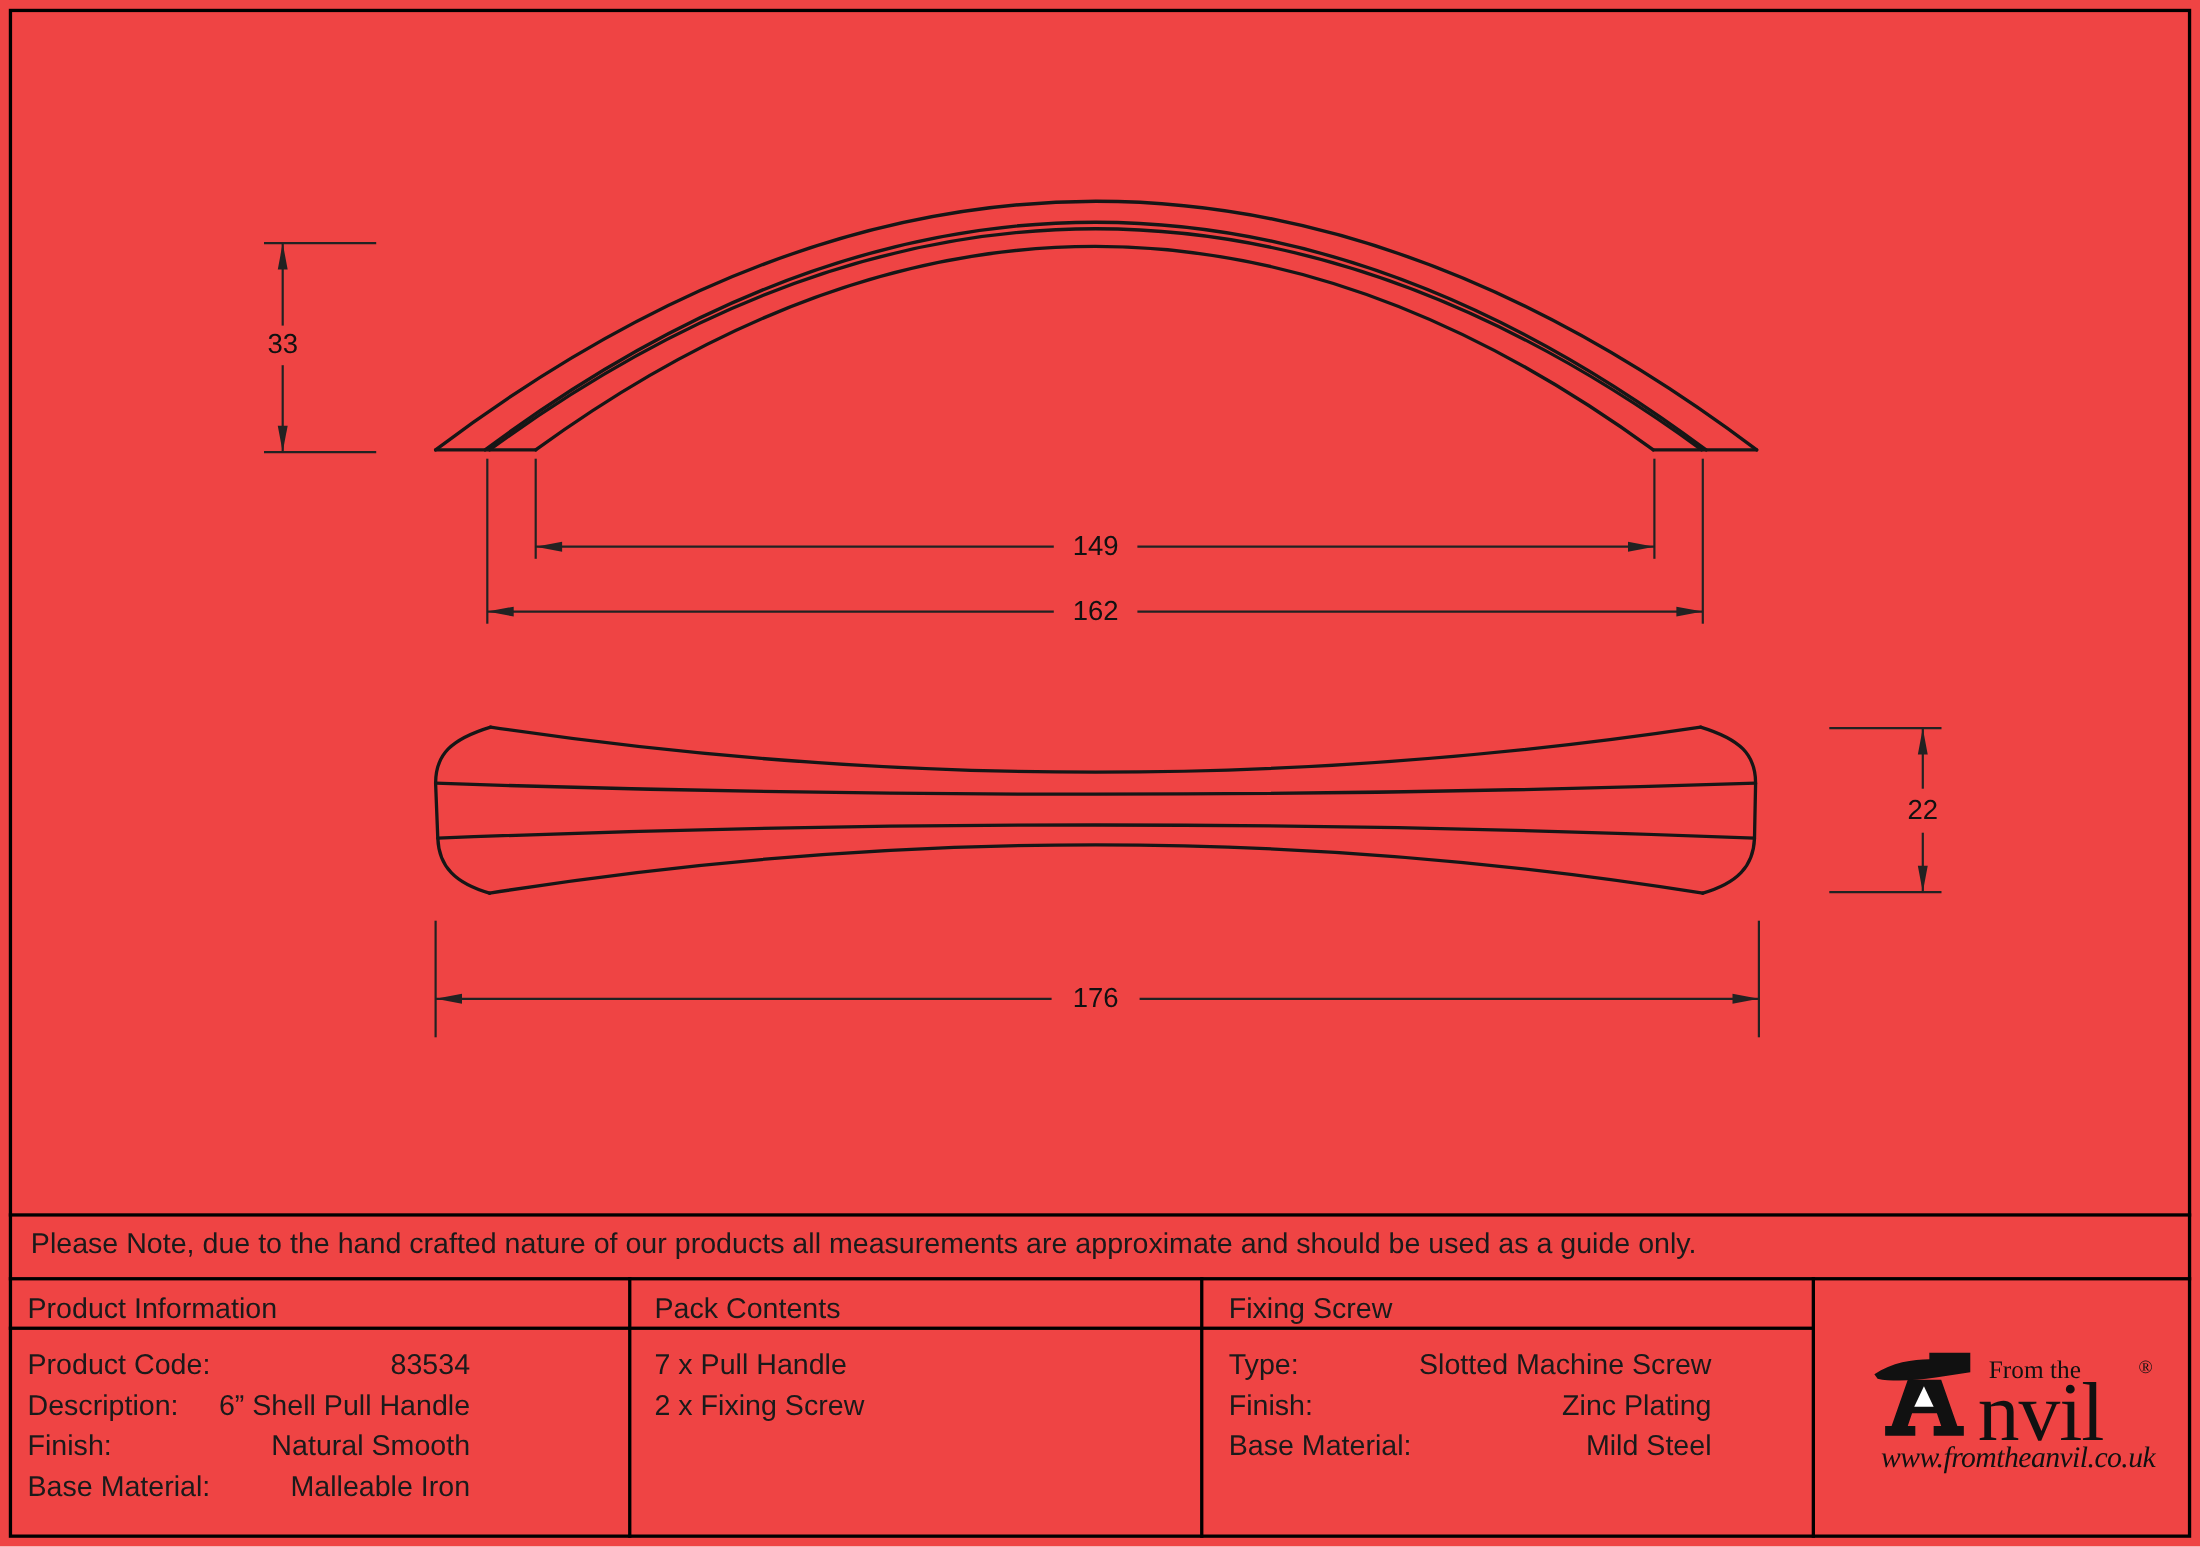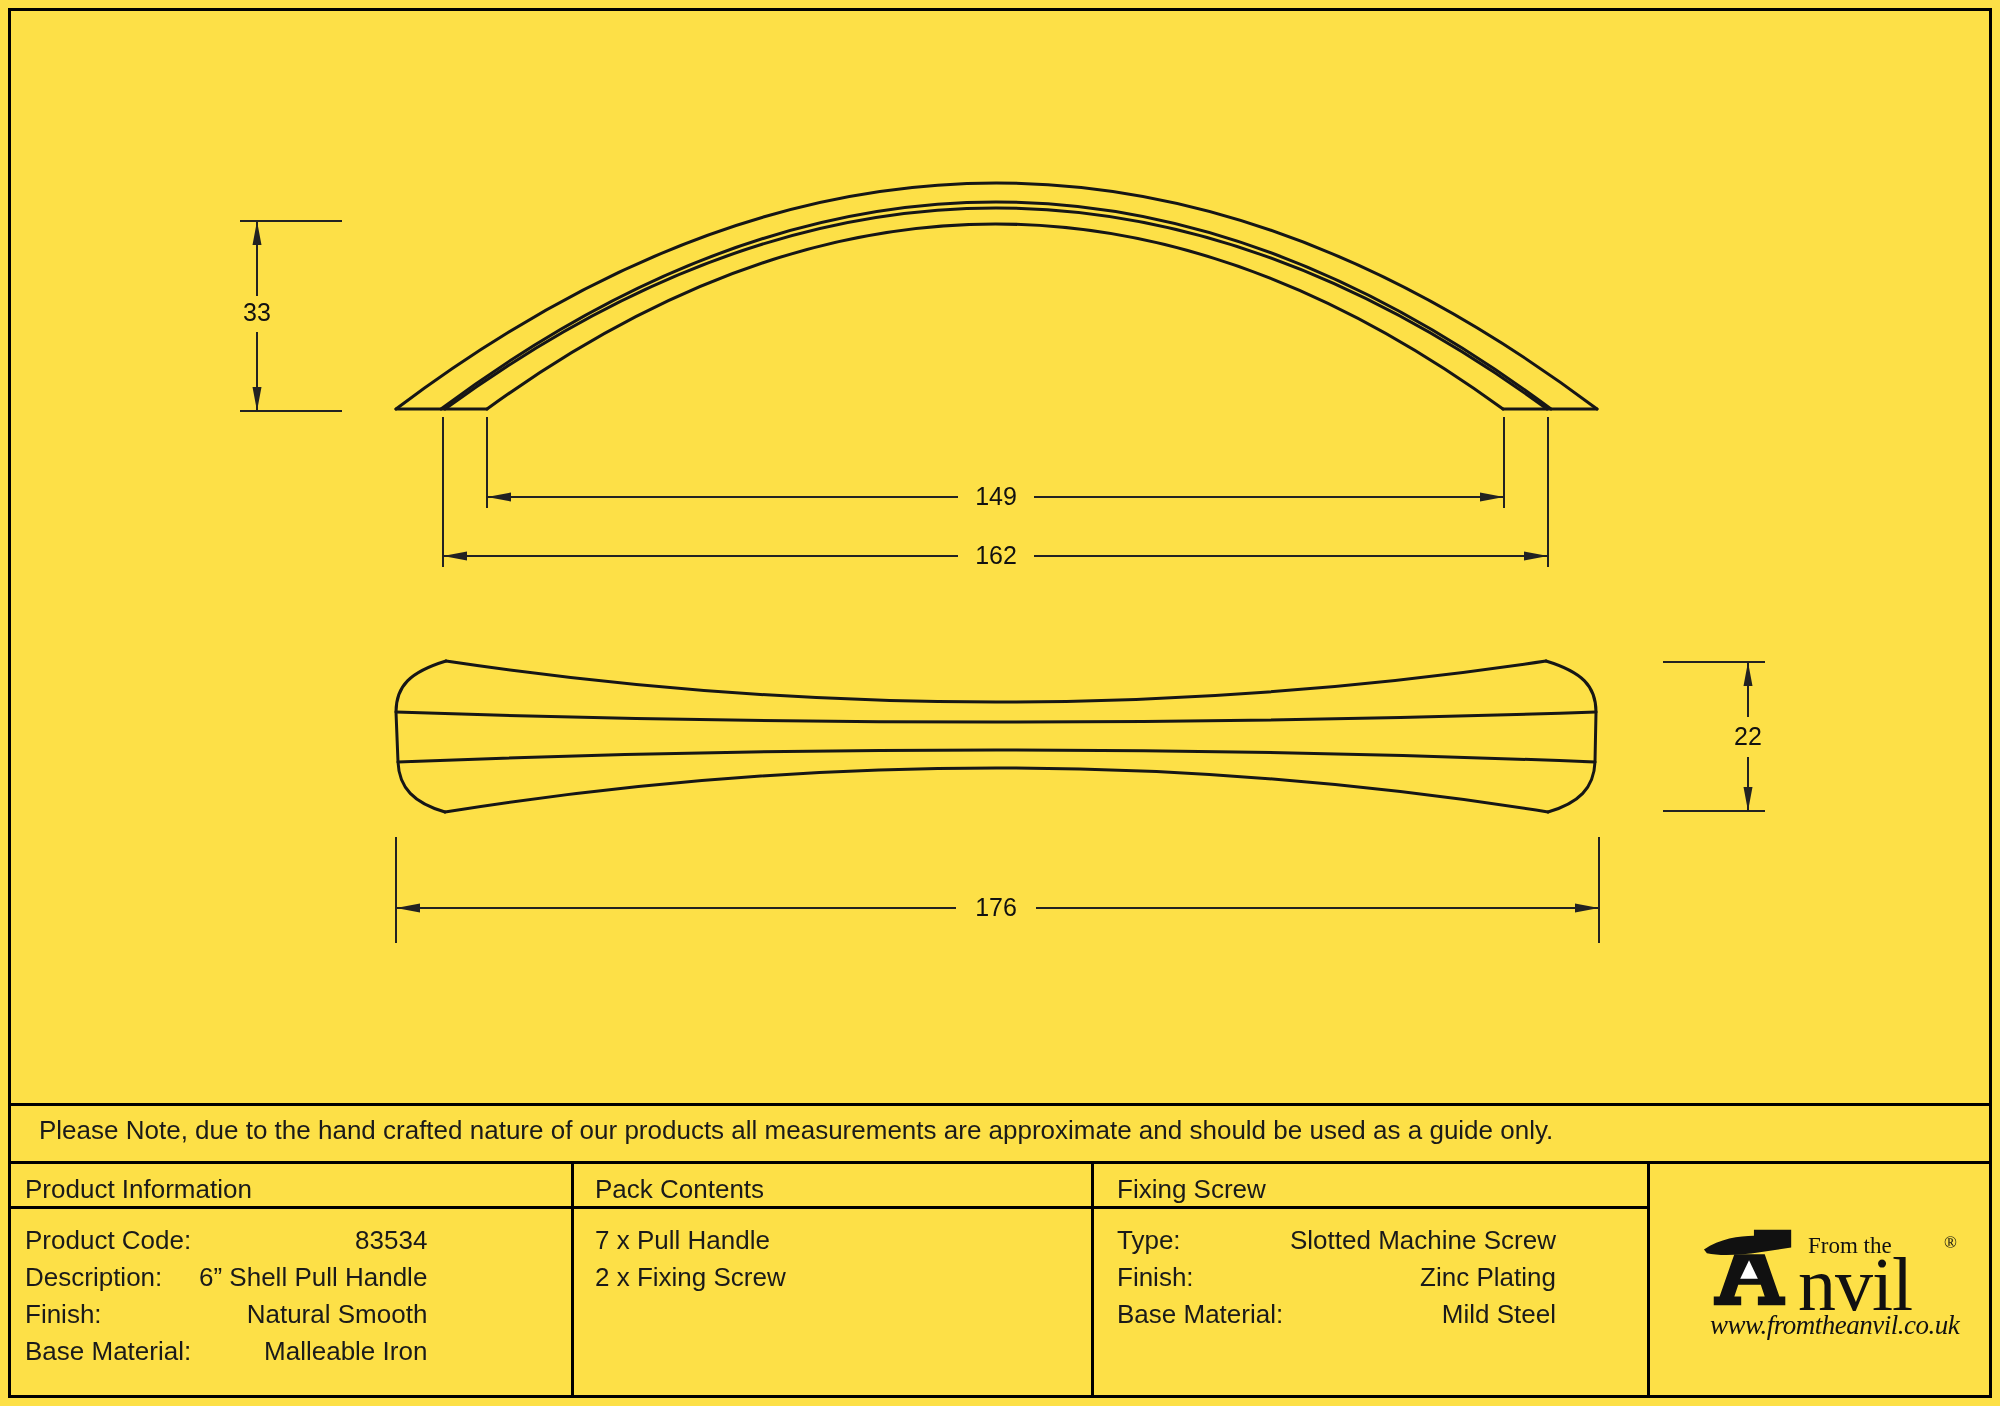--- a/index.html
+++ b/index.html
@@ -1,35 +1,35 @@
 <!DOCTYPE html>
 <html><head>
 <meta charset="utf-8">
 <style>
   html,body{margin:0;padding:0;background:#ffffff;}
   #page{
     position:relative;
     width:2000px;height:1406px;
-    background:#fde047;
+    background:#ef4444;
     font-family:"Liberation Sans", sans-serif;
     color:#1a1a1a;
     overflow:hidden;
   }
   #frame{
     position:absolute;left:8px;top:8px;width:1978px;height:1384px;
     border:3px solid #000000;
   }
   #drawing-svg{position:absolute;left:0;top:0;}
 
   
   .hline,.vline{position:absolute;background:#000000;}
 
   .note-row{
     position:absolute;left:11px;top:1106px;width:1978px;height:49px;
-    display:flex;align-items:center;padding-left:28px;box-sizing:border-box;
+    display:flex;align-items:center;padding-left:17px;box-sizing:border-box;
     font-size:26px;
   }
   .col-header{
     position:absolute;top:1164px;height:50px;display:flex;align-items:center;
     font-size:26px;
   }
   .kv-block{position:absolute;top:1222px;font-size:26px;}
   .kv-row{display:flex;height:37px;align-items:center;justify-content:space-between;}
   .kv-label{width:174px;}
   .kv-label.fs{width:173px;}

